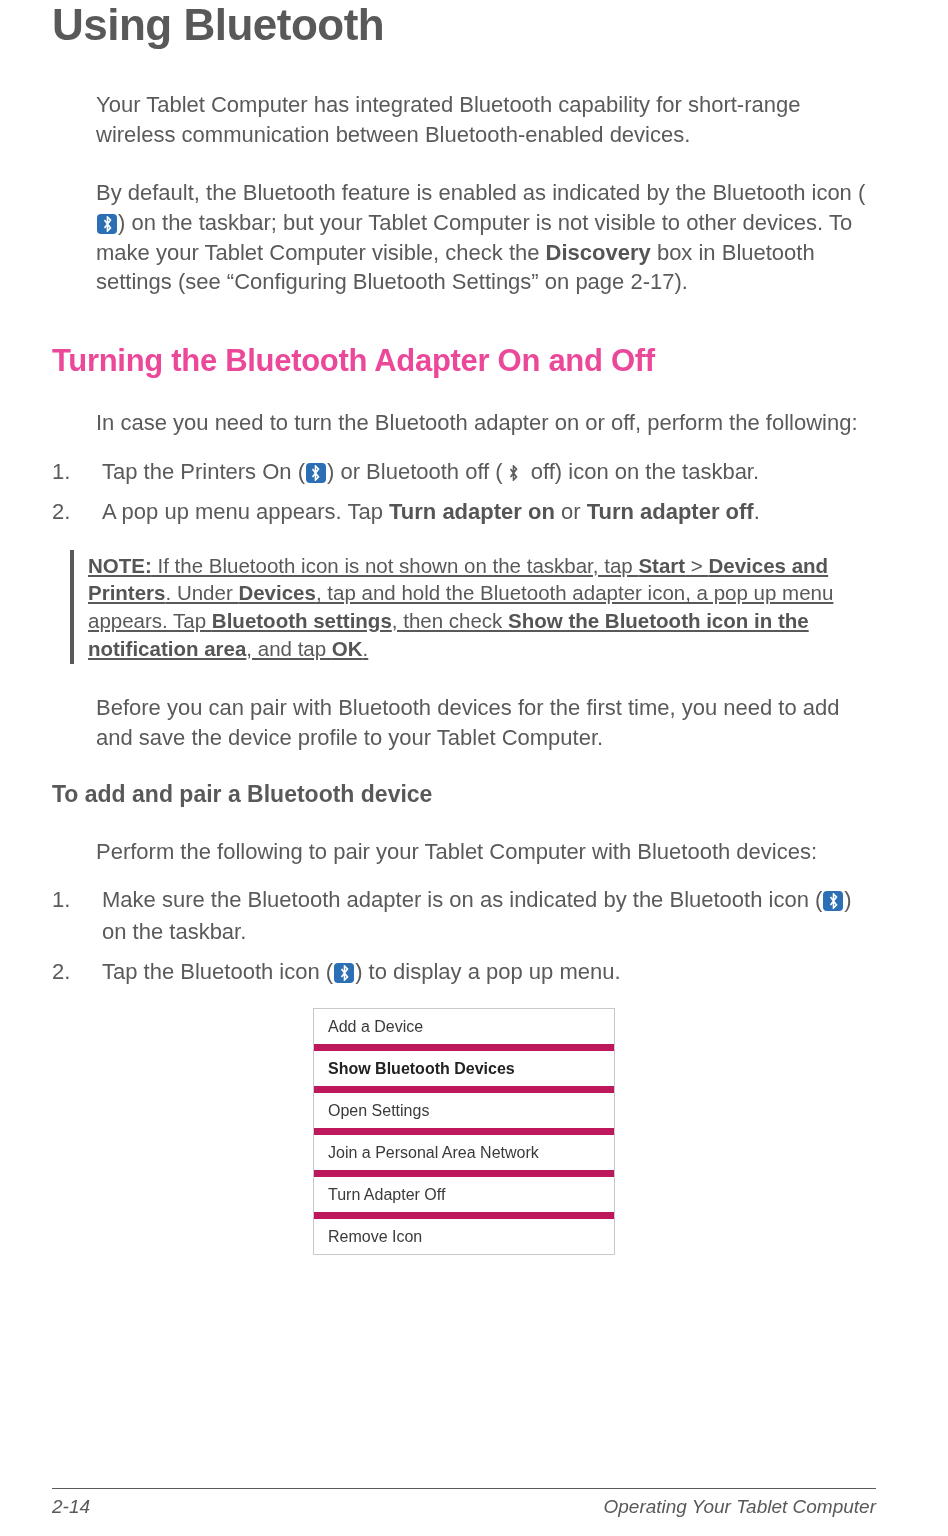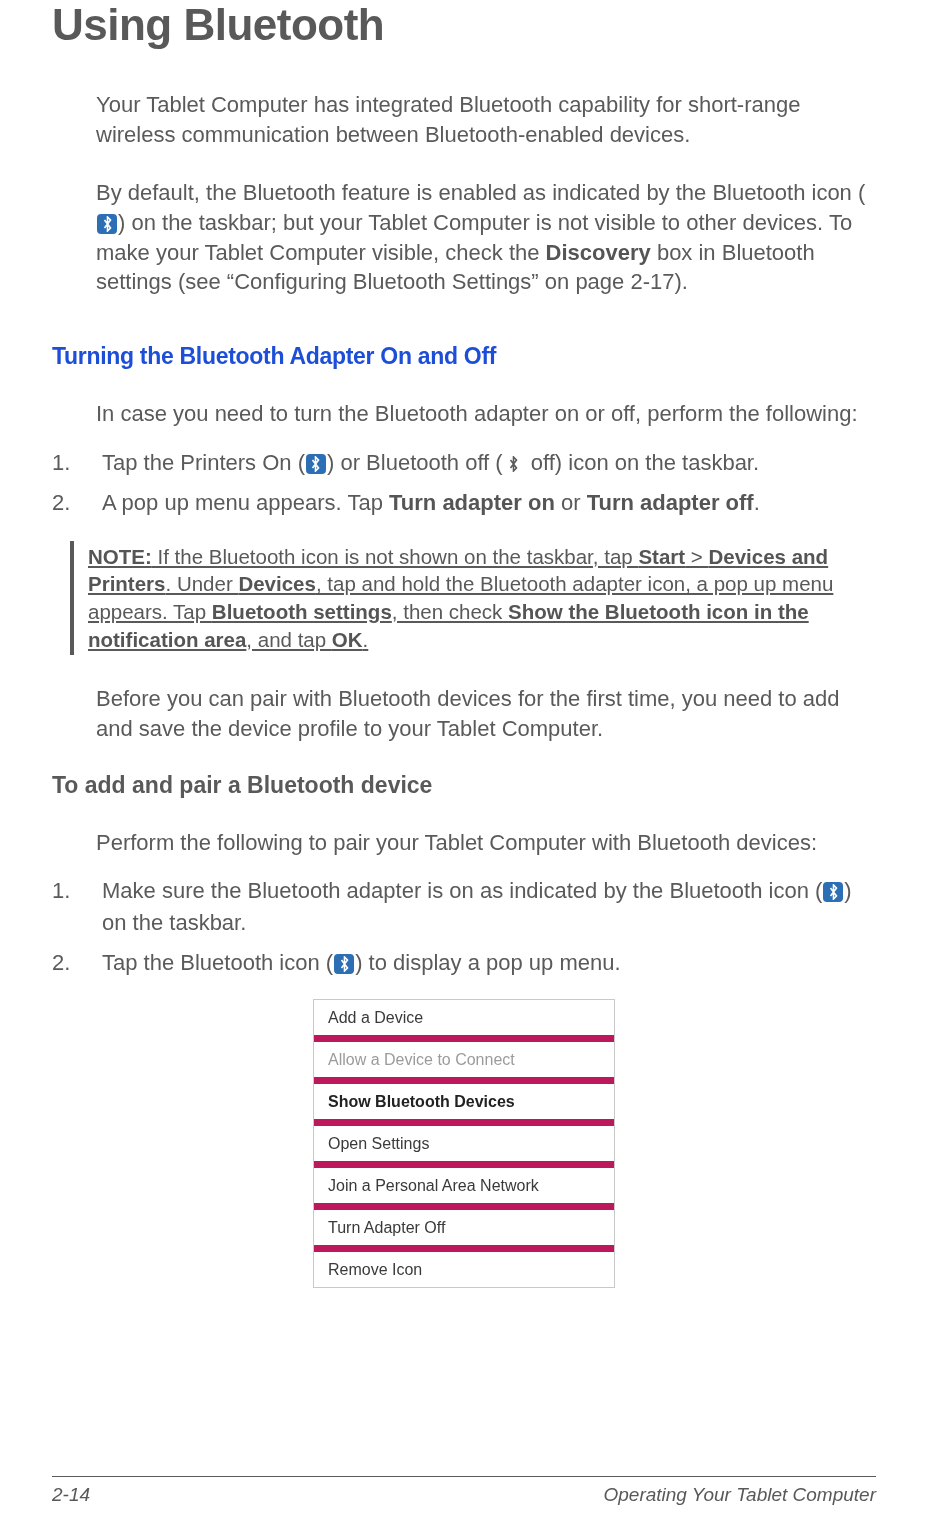--- a/index.html
+++ b/index.html
@@ -34,23 +34,23 @@
       font-family: Arial, Helvetica, sans-serif;
       color: #5a5a5a;
     }
     .indent {
       margin-left: 44px;
       margin-top: 29px;
     }
     h2.section-heading {
       font-family: Arial, Helvetica, sans-serif;
       font-weight: 700;
-      font-size: 23px;
+      font-size: 31px;
       margin: 46px 0 24px 0;
-      color: #1d4ed8;
+      color: #ec4899;
       letter-spacing: -0.3px;
     }
     h3.sub-heading {
       font-family: Arial, Helvetica, sans-serif;
       font-weight: 700;
       font-size: 23px;
       margin: 28px 0 14px 0;
       color: #595959;
     }
     ol.steps {
@@ -126,21 +126,21 @@
     }
     .menu-item.disabled {
       color: #9b9b9b;
     }
     .menu-item.bold {
       font-weight: 700;
       color: #222;
     }
     .footer {
       position: absolute;
-      bottom: 30px;
+      bottom: 18px;
       left: 52px;
       right: 52px;
       border-top: 1.5px solid #5a5a5a;
       padding-top: 7px;
       font-family: "Arial Narrow", Arial, sans-serif;
       font-stretch: condensed;
       font-style: italic;
       font-size: 19px;
       color: #595959;
       display: flex;
@@ -214,21 +214,20 @@
       <span>Tap the Bluetooth icon (</span><span class="bt-icon on">
           <svg viewBox="0 0 10 16">
             <path d="M2 4 L8 12 L5 15 L5 1 L8 4 L2 12" fill="none" stroke="#fff" stroke-width="1.6"></path>
           </svg>
         </span><span>) to display a pop up menu.</span>
     </li>
   </ol>
 
   <div class="menu-figure" id="menu-figure">
       <div class="menu-item">Add a Device</div>
-      <div class="menu-item disabled">Allow a Device to Connect</div>
       <div class="menu-item bold">Show Bluetooth Devices</div>
       <div class="menu-item">Open Settings</div>
       <div class="menu-item">Join a Personal Area Network</div>
       <div class="menu-item">Turn Adapter Off</div>
       <div class="menu-item">Remove Icon</div>
     </div>
 
   <div class="footer">
     <span class="footer-left">2-14</span>
     <span class="footer-right">Operating Your Tablet Computer</span>

